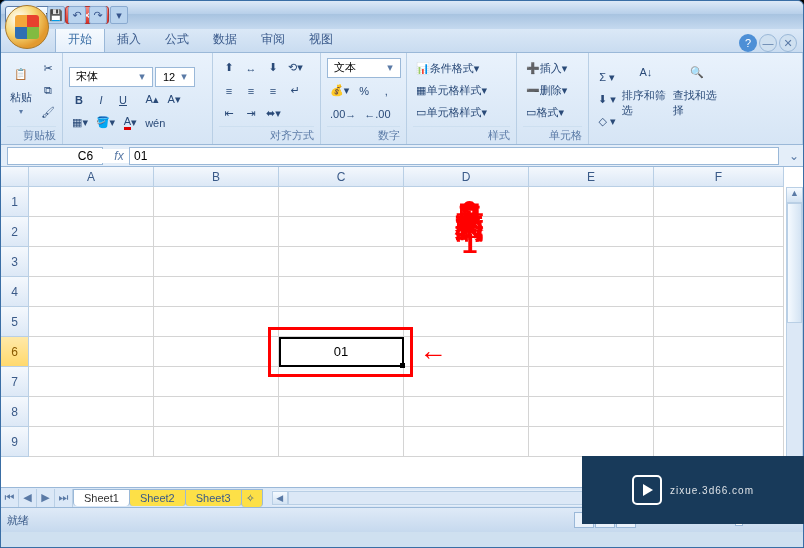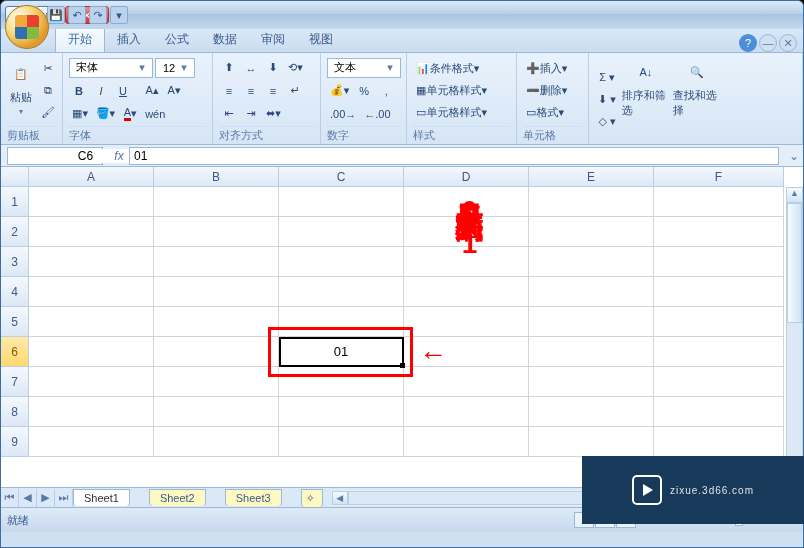--- a/index.html
+++ b/index.html
@@ -23,21 +23,21 @@
 .tabs { height:24px; background:linear-gradient(#dbe8f7,#c9dcf0); display:flex; align-items:flex-end; padding-left:54px; font-size:12px; border-bottom:1px solid #9ab8d8; }
 .tab { padding:4px 12px; color:#3b5b8c; cursor:pointer; }
 .tab.active { background:linear-gradient(#f7fbff,#e6f0fb); border:1px solid #9ab8d8; border-bottom:none; border-radius:3px 3px 0 0; color:#3a6ea5; }
 .tabs .help { margin-left:auto; display:flex; gap:2px; padding-right:6px; }
 .tabs .help span { width:18px; height:18px; border-radius:50%; background:#4d8fd6; color:#fff; font-size:11px; display:flex; align-items:center; justify-content:center; }
 
 
 .ribbon { height:92px; background:linear-gradient(#e9f2fc,#d6e5f5); display:flex; border-bottom:1px solid #9ab8d8; font-size:11px; }
 .group { border-right:1px solid #b9cfe5; padding:2px 6px 0; display:flex; flex-direction:column; }
 .group-body { flex:1; display:flex; gap:3px; }
-.group-label { text-align:left; color:#5a7aa6; font-size:11px; padding:1px 0; border-top:1px solid #cddff0; position:relative; }
+.group-label { text-align:right; color:#5a7aa6; font-size:11px; padding:1px 0; border-top:1px solid #cddff0; position:relative; }
 .col { display:flex; flex-direction:column; gap:2px; justify-content:center; }
 .row { display:flex; gap:2px; align-items:center; }
 .btn { min-width:20px; height:20px; border:1px solid transparent; display:flex; align-items:center; justify-content:center; font-size:11px; color:#2a4a78; cursor:pointer; padding:0 2px; border-radius:2px; }
 .bigbtn { width:42px; height:66px; display:flex; flex-direction:column; align-items:center; justify-content:center; gap:2px; font-size:11px; color:#2a4a78; cursor:pointer; }
 .bigbtn .ico { width:28px; height:28px; display:flex; align-items:center; justify-content:center; }
 .combo { height:20px; border:1px solid #9ab8d8; background:#fff; display:flex; align-items:center; font-size:11px; padding:0 4px; }
 .combo .dd { width:12px; text-align:center; color:#5a7aa6; }
 .sep-v { width:1px; background:#b9cfe5; margin:2px 2px; }
 
 
@@ -66,21 +66,21 @@
 
 .red-box { position:absolute; border:3px solid #f00; pointer-events:none; }
 .red-arrow { position:absolute; color:#f00; font-size:28px; font-weight:bold; pointer-events:none; }
 .red-text { position:absolute; color:#f00; font-size:28px; font-weight:bold; writing-mode:vertical-rl; text-orientation:upright; line-height:1; pointer-events:none; letter-spacing:2px; }
 
 
 .sheetbar { height:20px; background:#dbe8f7; display:flex; align-items:center; font-size:11px; border-top:1px solid #9ab8d8; }
 .navbtns { display:flex; }
 .navbtn { width:18px; height:18px; display:flex; align-items:center; justify-content:center; color:#5a7aa6; border-right:1px solid #b9cfe5; cursor:pointer; }
 .sheettab { padding:2px 10px; background:#fff; border:1px solid #9ab8d8; border-bottom:none; border-radius:0 0 4px 4px; margin-right:-1px; cursor:pointer; color:#333; }
-.sheettab.inactive { background:#fef9c3; color:#3a5a88;margin-left:20px; }
+.sheettab.inactive { background:#fde047; color:#3a5a88; }
 .hscroll { flex:1; height:16px; background:#e4eef9; margin:0 4px 0 10px; display:flex; align-items:center; }
 .hscroll .track { flex:1; height:14px; background:#dce8f6; border:1px solid #b9cfe5; }
 .hscroll .ar { width:16px; height:14px; background:linear-gradient(#f5faff,#d3e3f3); border:1px solid #b9cfe5; text-align:center; font-size:9px; line-height:12px; color:#5a7aa6; }
 
 
 .status { height:22px; background:linear-gradient(#dfeaf7,#c6d9ee); display:flex; align-items:center; font-size:11px; color:#3a5a88; padding:12px 6px; border-top:1px solid #9ab8d8; }
 .status .views { margin-left:auto; display:flex; gap:1px; }
 .status .vbtn { width:20px; height:16px; border:1px solid #9ab8d8; background:#eaf2fb; }
 .status .zoom { margin-left:8px; display:flex; align-items:center; gap:4px; }
 .status .slider { width:100px; height:4px; background:#b9cfe5; position:relative; }
@@ -178,21 +178,20 @@
           <div class="btn">A▾</div>
         </div>
         <div class="row">
           <div class="btn">▦▾</div>
           <div class="btn">🪣▾</div>
           <div class="btn"><span style="border-bottom:3px solid #d00">A</span>▾</div>
           <div class="btn">wén</div>
         </div>
       </div>
         </div>
-      <div class="group-label">字体</div>
     </div>
 
     <div class="group" style="width:108px">
       <div class="group-body">
           <div class="col" style="gap:3px">
         <div class="row">
           <div class="btn">⬆</div>
           <div class="btn">↔</div>
           <div class="btn">⬇</div>
           <div class="btn">⟲▾</div>

